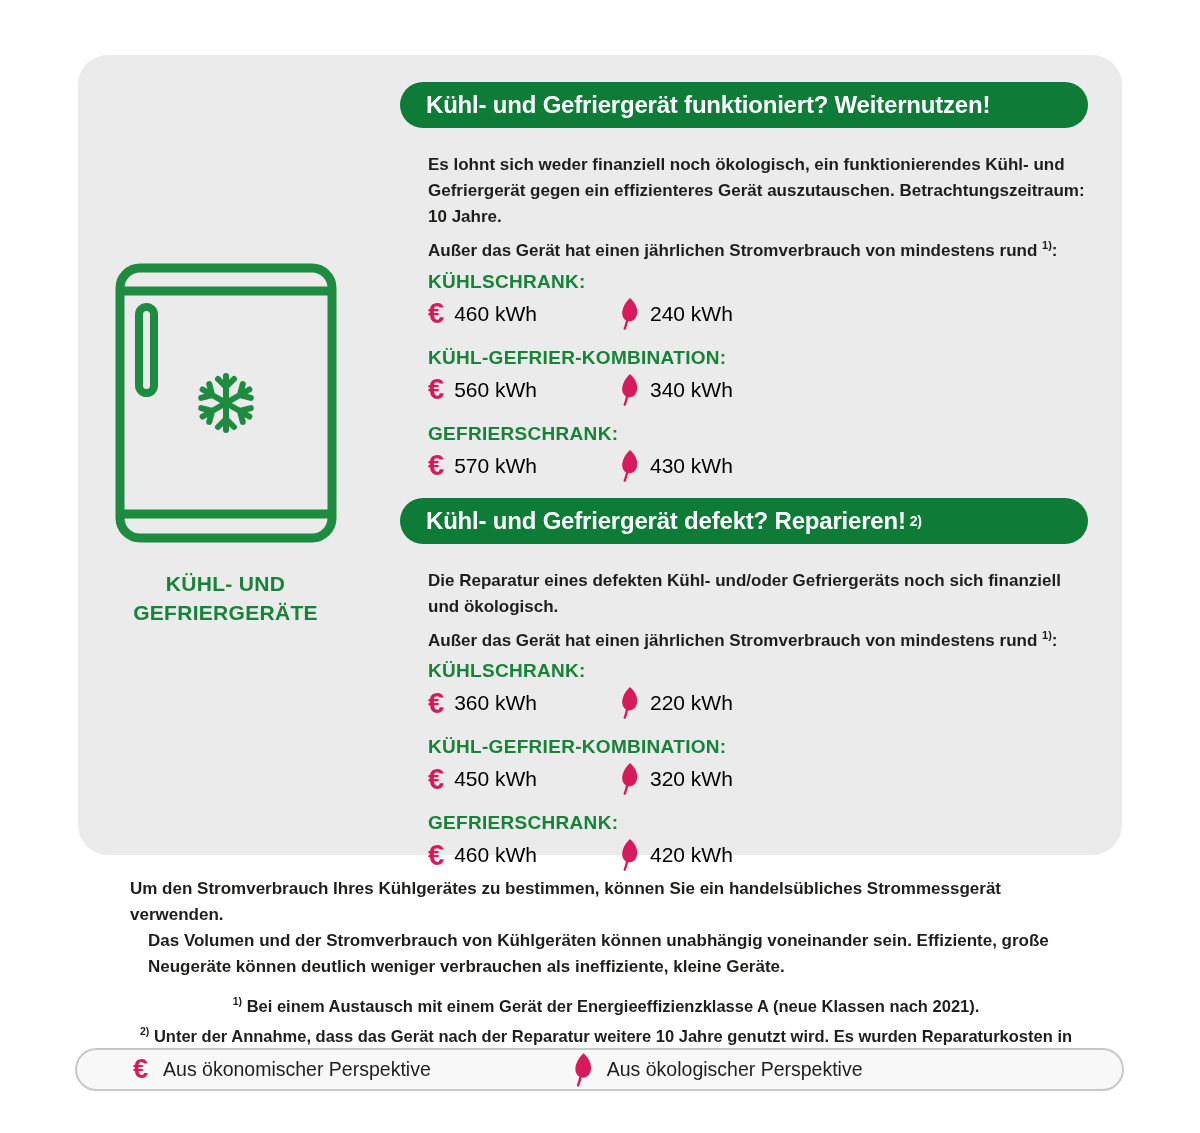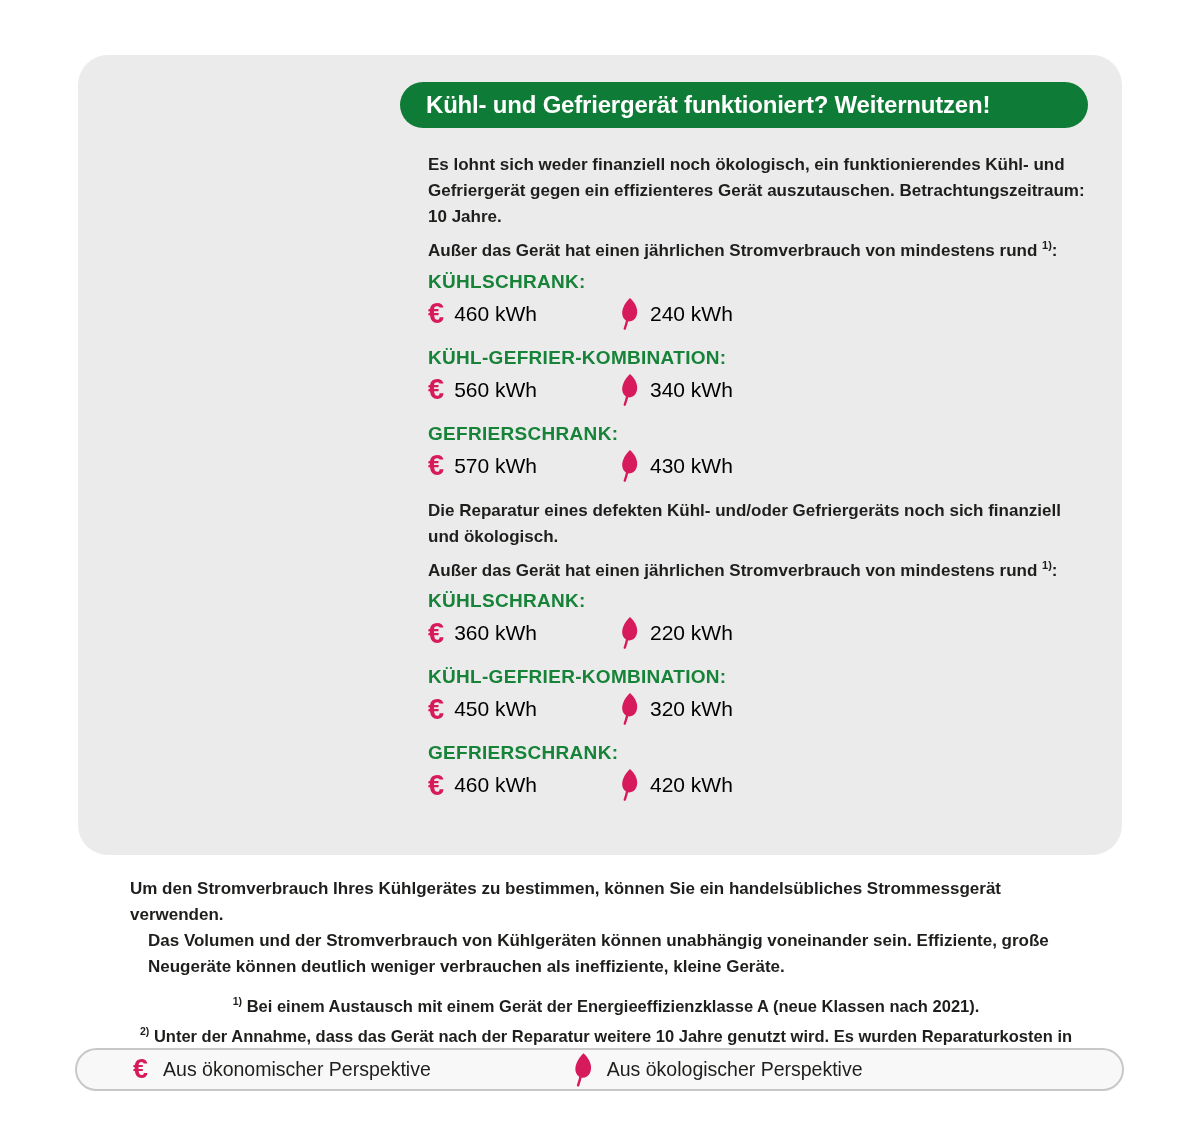--- a/index.html
+++ b/index.html
@@ -55,20 +55,42 @@
   .legend .euro-glyph { font-size:27px; margin-right:15px; }
   .legend .leaf-svg { margin-right:13px; }
 </style>
 </head>
 <body>
 
 <div class="stage">
 
   <div class="panel">
 
+    <div class="fridge-col">
+      <svg width="222" height="280" viewBox="0 0 222 280">
+        <g fill="none" stroke="#1d8b40" stroke-width="9">
+          <rect x="5" y="5" width="212" height="270" rx="20"></rect>
+          <line x1="6" y1="28" x2="216" y2="28"></line>
+          <line x1="6" y1="251" x2="216" y2="251"></line>
+          <rect x="24" y="44" width="15" height="86" rx="7.5" stroke-width="8"></rect>
+        </g>
+        <g transform="translate(111,140)" fill="none" stroke="#1d8b40" stroke-width="6" stroke-linecap="round">
+          <g>
+              <path d="M0 27 L0 -27 M0 -16 L-8 -24 M0 -16 L8 -24 M0 16 L-8 24 M0 16 L8 24"></path>
+            </g>
+          <g transform="rotate(60)">
+              <path d="M0 27 L0 -27 M0 -16 L-8 -24 M0 -16 L8 -24 M0 16 L-8 24 M0 16 L8 24"></path>
+            </g>
+          <g transform="rotate(120)">
+              <path d="M0 27 L0 -27 M0 -16 L-8 -24 M0 -16 L8 -24 M0 16 L-8 24 M0 16 L8 24"></path>
+            </g>
+        </g>
+      </svg>
+      <div class="fridge-caption">KÜHL- UND GEFRIERGERÄTE</div>
+    </div>
 
     <div class="content">
 
       <div class="banner">
           <span>Kühl- und Gefriergerät funktioniert? Weiternutzen!</span>
         </div>
 
       <p class="para intro">Es lohnt sich weder finanziell noch ökologisch, ein funktionierendes Kühl- und Gefriergerät gegen ein effizienteres Gerät auszutauschen. Betrachtungszeitraum: 10 Jahre.</p>
 
       <p class="para condition"><span>Außer das Gerät hat einen jährlichen Stromverbrauch von mindestens rund</span>&nbsp;<sup>1)</sup><span>:</span></p>
@@ -117,20 +139,24 @@
           <div class="val-pair">
             <svg class="leaf-svg" width="22" height="34" viewBox="0 0 24 36">
               <path fill="#d61a5b" d="M13 0.5 C19.5 6, 23 14.5, 19.8 21 C17.8 25.2, 13 27.3, 9.2 25.3 C4.8 23, 3.4 17.2, 5.6 11.4 C7.3 6.9, 9.8 3.6, 13 0.5 Z"></path>
               <path fill="none" stroke="#d61a5b" stroke-width="2.6" stroke-linecap="round" d="M10.5 23 C9.6 27, 8.7 30.5, 7.4 34"></path>
             </svg>
             <span class="val-text">430 kWh</span>
           </div>
         </div>
       </div>
 
+      <div class="banner sec2">
+          <span>Kühl- und Gefriergerät defekt? Reparieren!</span>
+          <sup>2)</sup>
+        </div>
 
       <p class="para intro">Die Reparatur eines defekten Kühl- und/oder Gefriergeräts noch sich finanziell und ökologisch.</p>
 
       <p class="para condition"><span>Außer das Gerät hat einen jährlichen Stromverbrauch von mindestens rund</span>&nbsp;<sup>1)</sup><span>:</span></p>
 
       <div>
         <div class="entry-label">KÜHLSCHRANK:</div>
         <div class="val-row">
           <div class="val-pair eco">
             <span class="euro-glyph">€</span>

